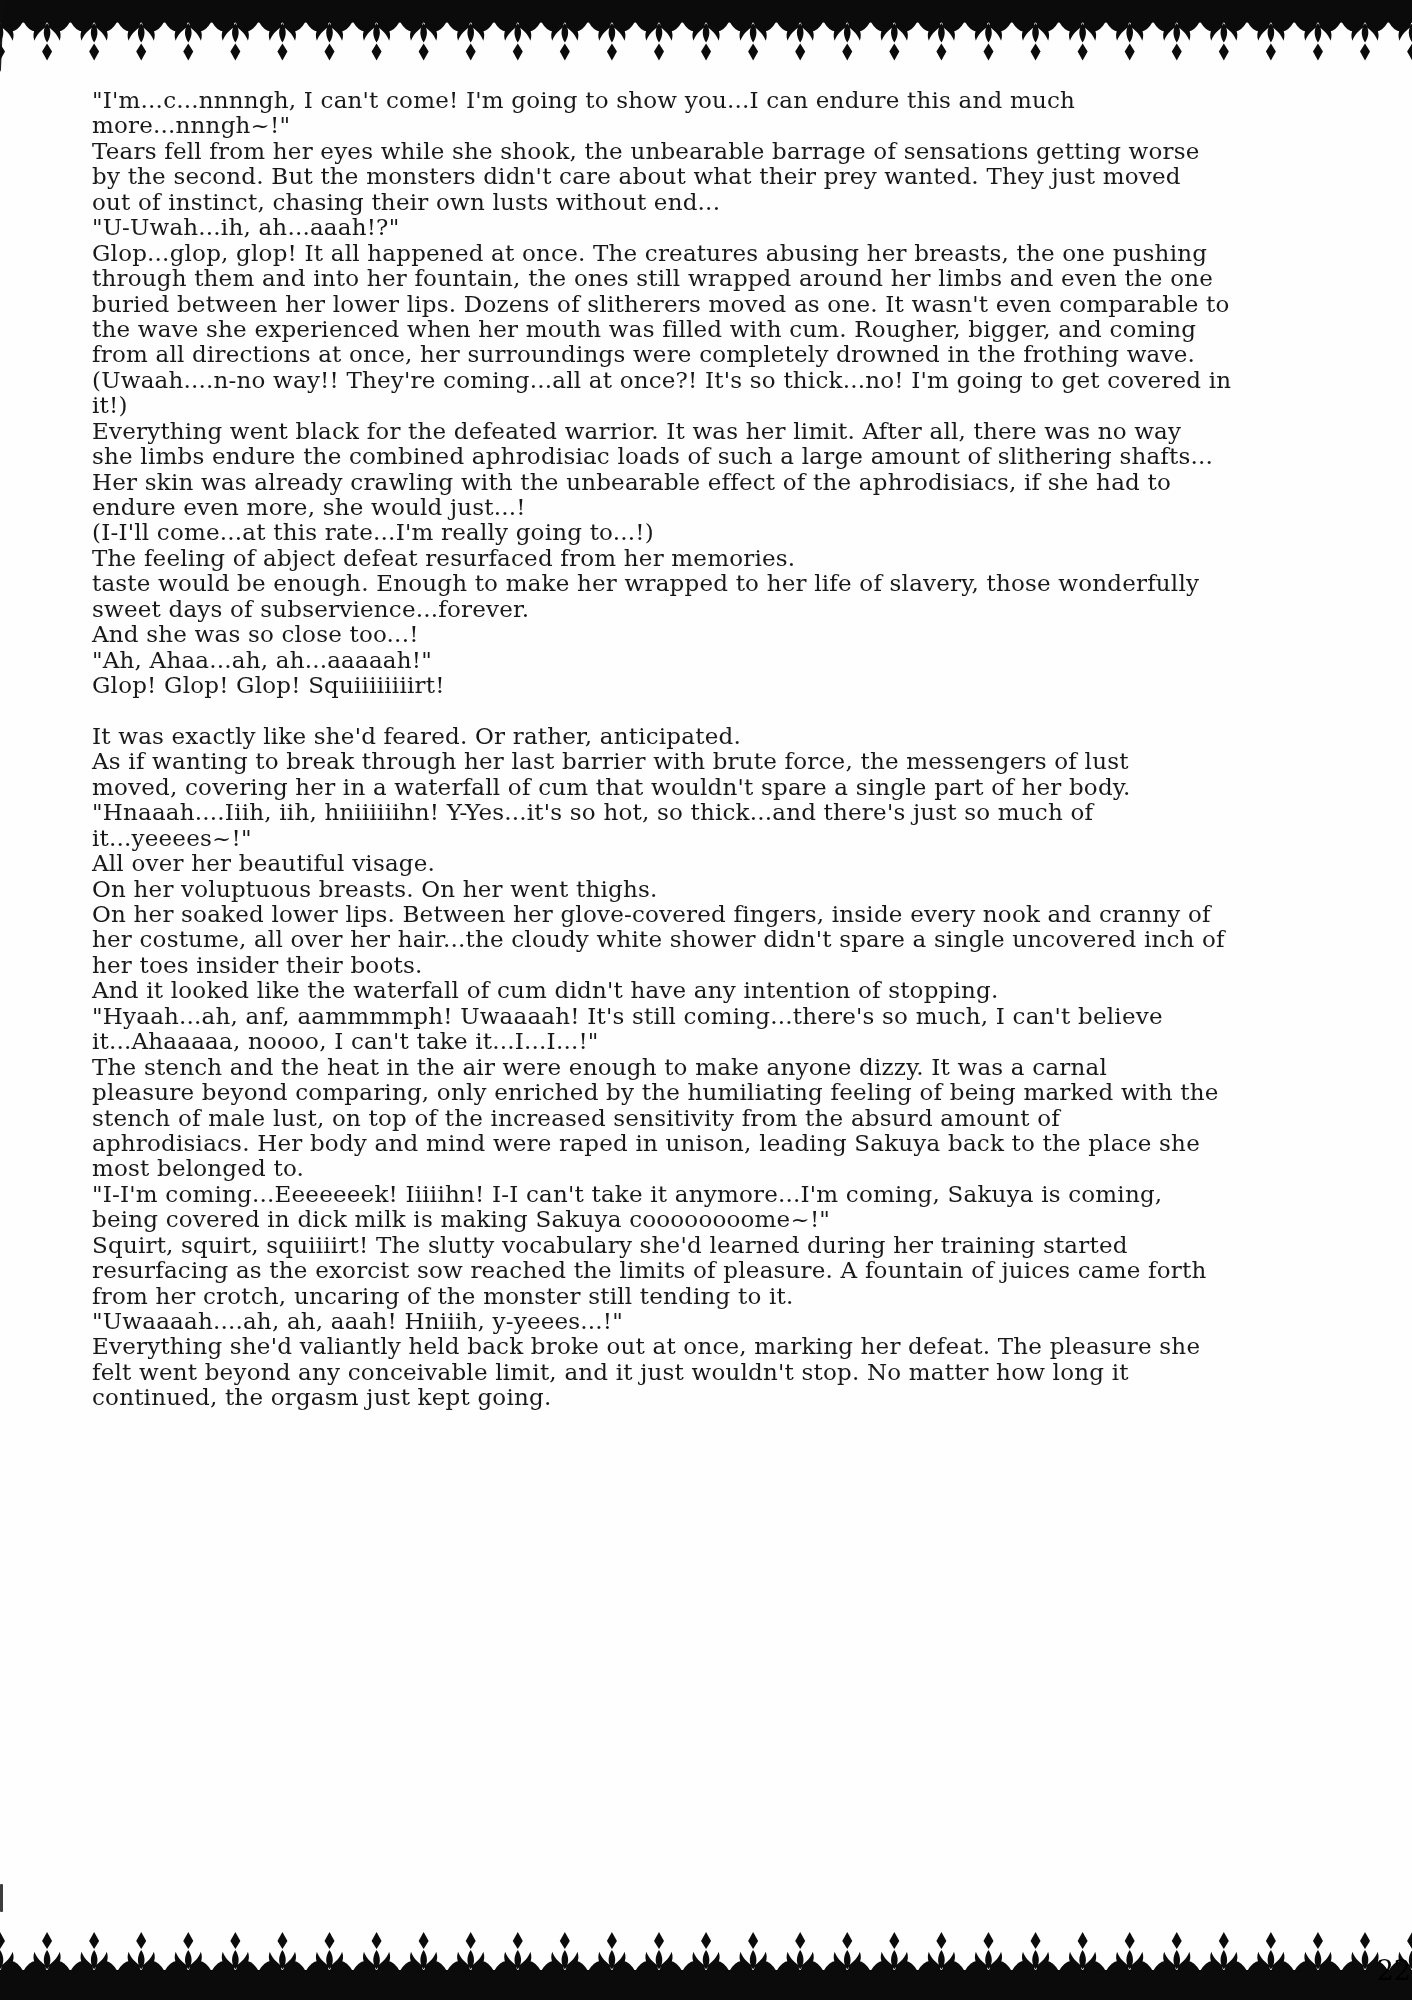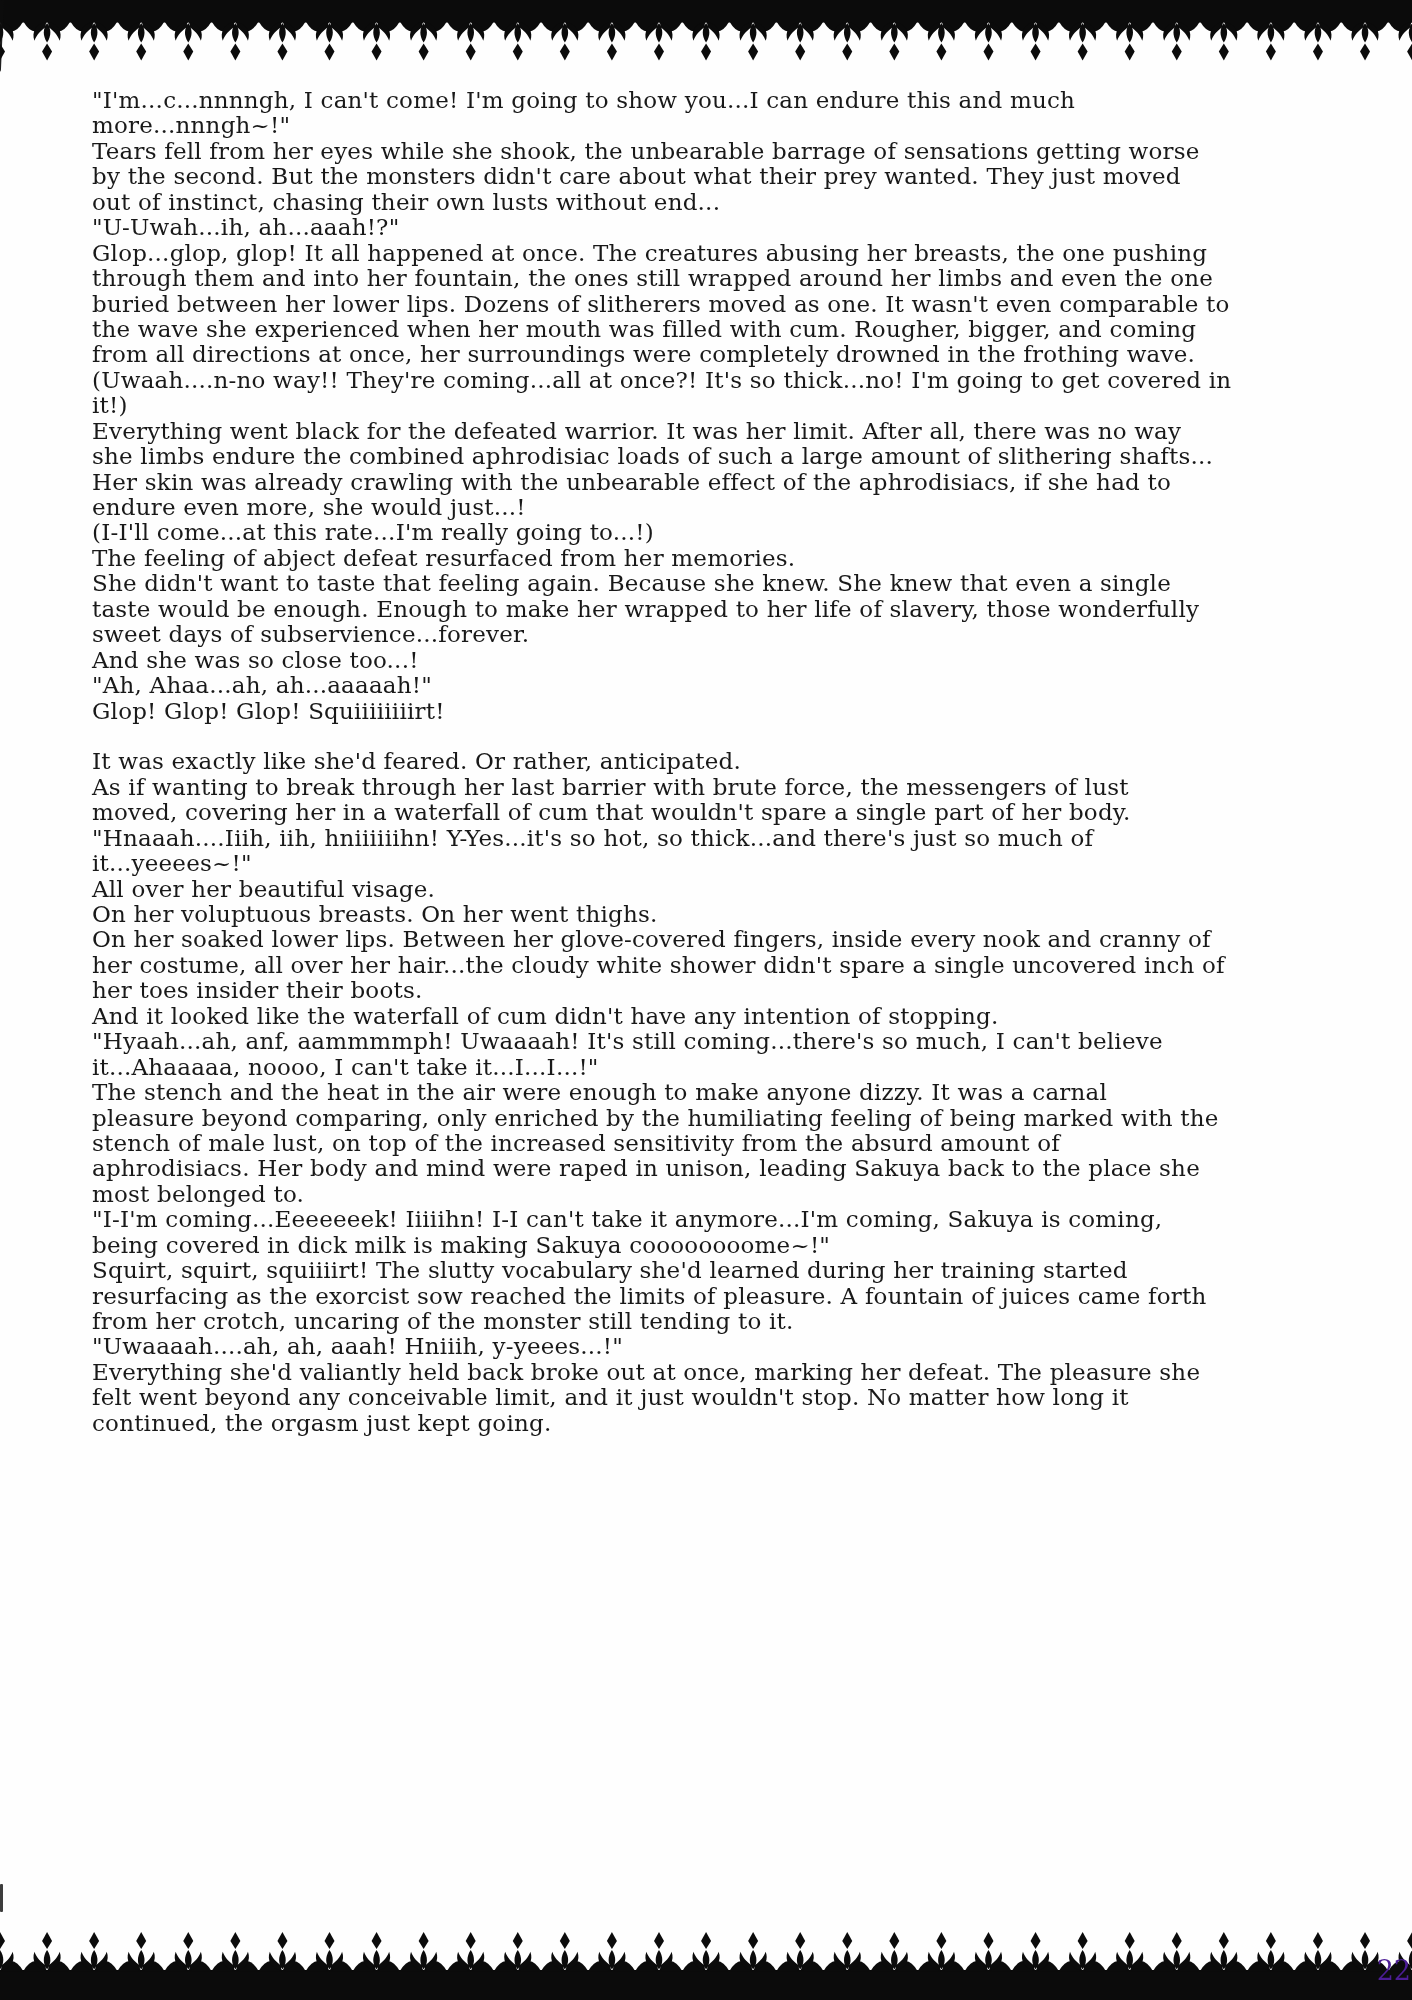--- a/index.html
+++ b/index.html
@@ -28,21 +28,21 @@
     font-size: 23px;
     line-height: 25.45px;
     letter-spacing: 0.2px;
   }
   .line { white-space: nowrap; height: 25.45px; }
   .line.blank { height: 25.45px; }
   
   .page-number {
     position: absolute;
     right: 1px; bottom: 16px;
-    color: #4c1d95;
+    color: #000000;
     font-size: 27px;
     line-height: 1;
     z-index: 5;
     font-family: "DejaVu Serif", "Liberation Serif", serif;
   }
   
   .artifact { position: absolute; background: #0d0d0d; }
   .artifact-top-left {
     left: 0; top: 0; width: 4px; height: 72px;
     transform: rotate(2.5deg);
@@ -126,21 +126,20 @@
       <div class="line">the wave she experienced when her mouth was filled with cum. Rougher, bigger, and coming</div>
       <div class="line">from all directions at once, her surroundings were completely drowned in the frothing wave.</div>
       <div class="line">(Uwaah....n-no way!! They're coming...all at once?! It's so thick...no! I'm going to get covered in</div>
       <div class="line">it!)</div>
       <div class="line">Everything went black for the defeated warrior. It was her limit. After all, there was no way</div>
       <div class="line">she limbs endure the combined aphrodisiac loads of such a large amount of slithering shafts...</div>
       <div class="line">Her skin was already crawling with the unbearable effect of the aphrodisiacs, if she had to</div>
       <div class="line">endure even more, she would just...!</div>
       <div class="line">(I-I'll come...at this rate...I'm really going to...!)</div>
       <div class="line">The feeling of abject defeat resurfaced from her memories.</div>
-      <div class="line">She didn't want to taste that feeling again. Because she knew. She knew that even a single</div>
       <div class="line">taste would be enough. Enough to make her wrapped to her life of slavery, those wonderfully</div>
       <div class="line">sweet days of subservience...forever.</div>
       <div class="line">And she was so close too...!</div>
       <div class="line">"Ah, Ahaa...ah, ah...aaaaah!"</div>
       <div class="line">Glop! Glop! Glop! Squiiiiiiiirt!</div>
       <div class="line blank"></div>
       <div class="line">It was exactly like she'd feared. Or rather, anticipated.</div>
       <div class="line">As if wanting to break through her last barrier with brute force, the messengers of lust</div>
       <div class="line">moved, covering her in a waterfall of cum that wouldn't spare a single part of her body.</div>
       <div class="line">"Hnaaah....Iiih, iih, hniiiiiihn! Y-Yes...it's so hot, so thick...and there's just so much of</div>

